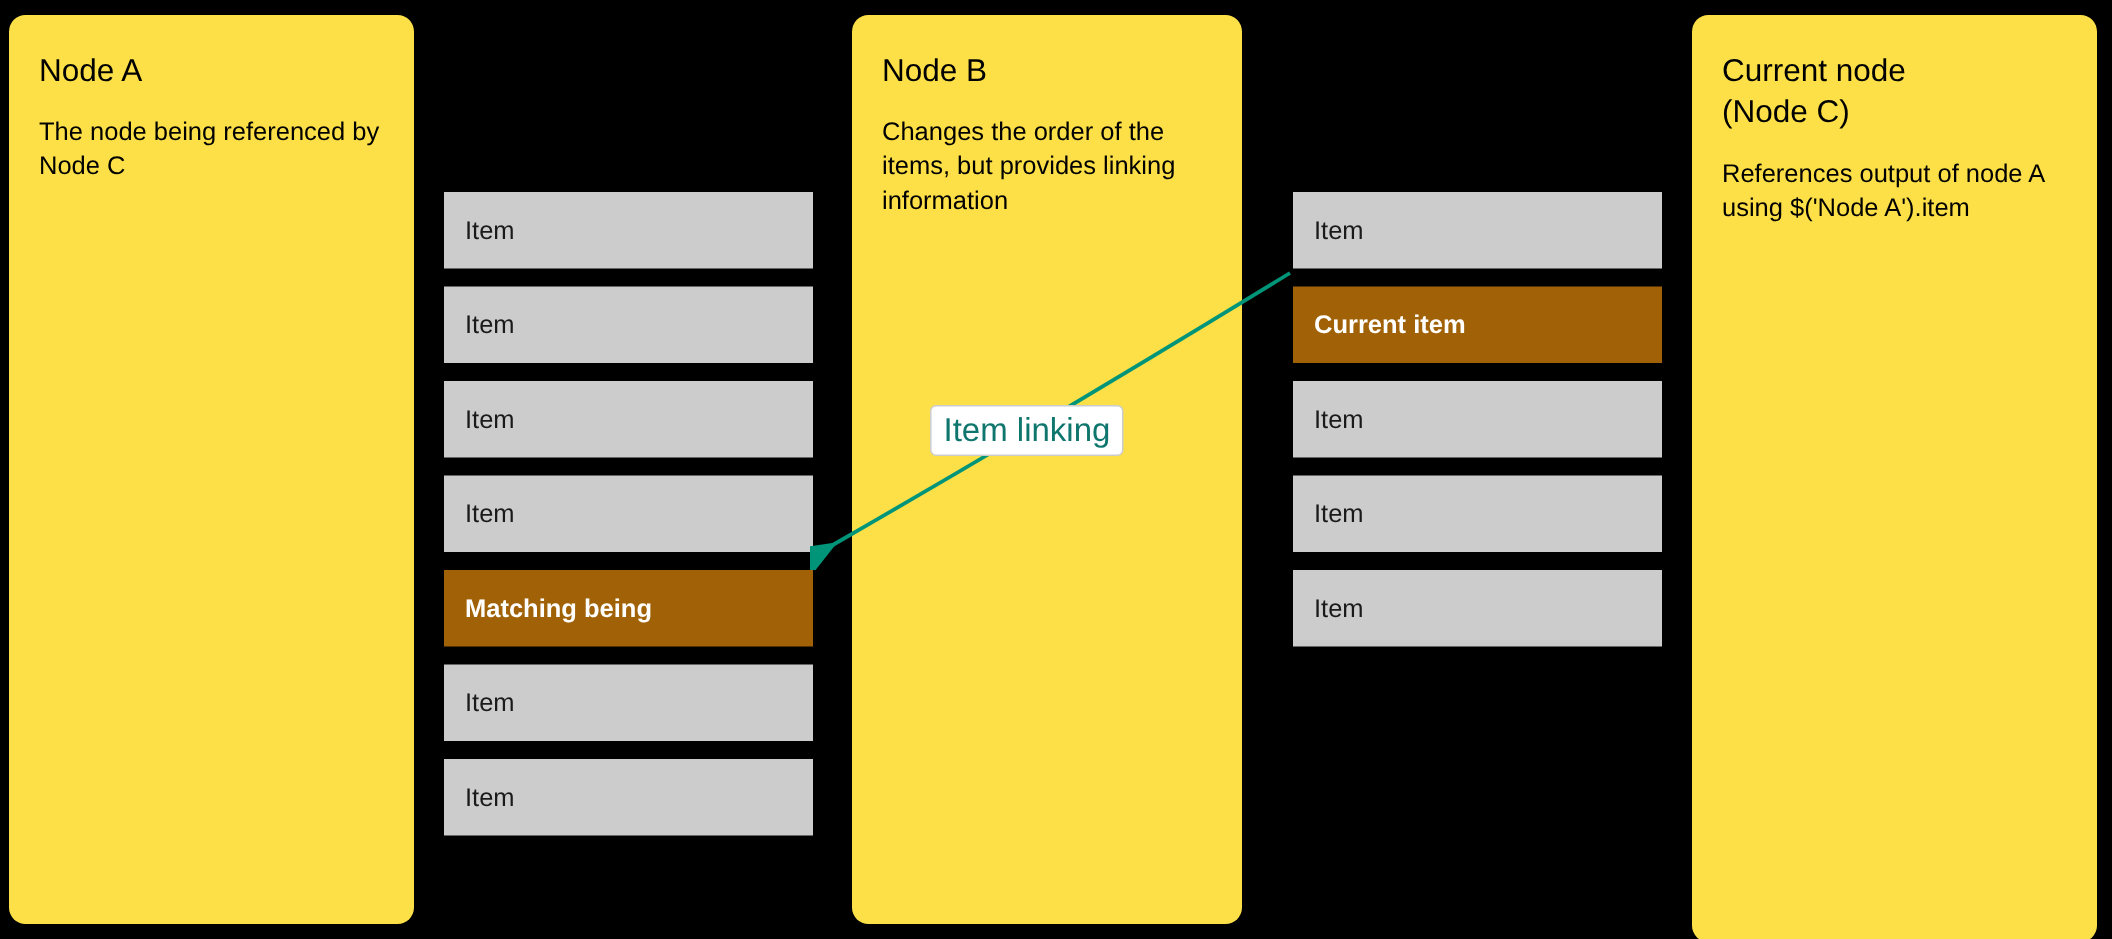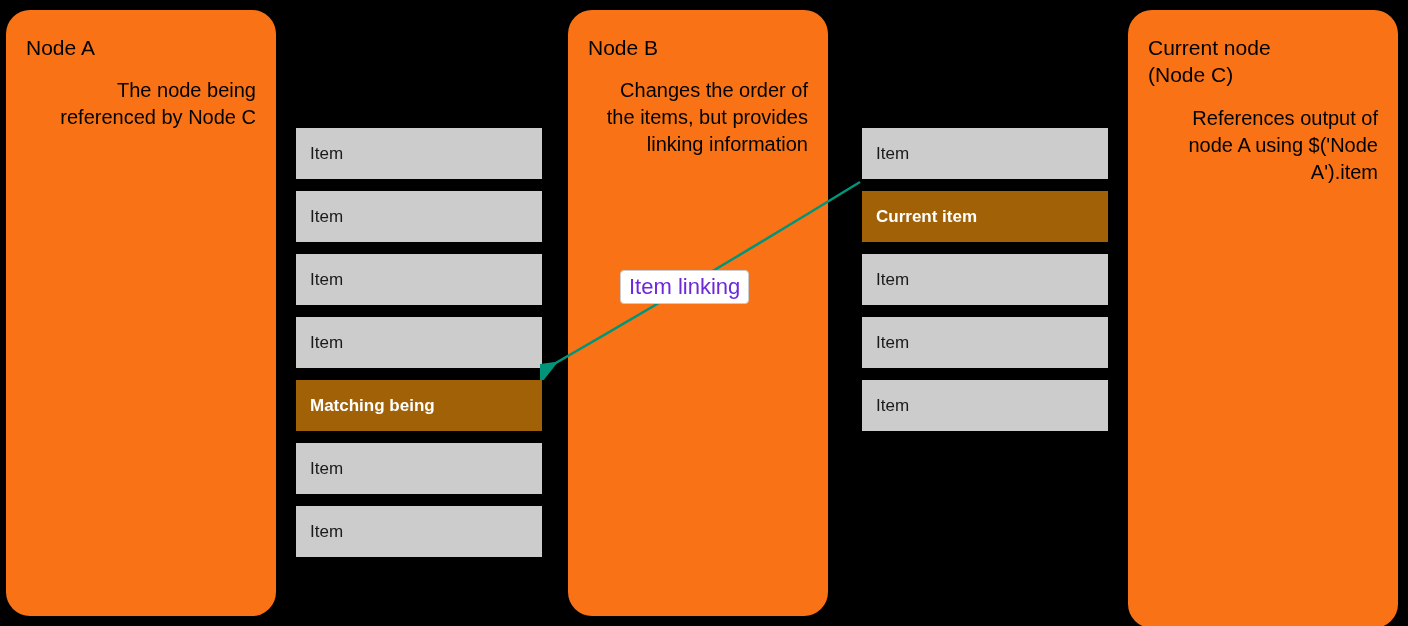--- a/index.html
+++ b/index.html
@@ -6,36 +6,35 @@
   body {
     width: 1408px;
     height: 626px;
     background: #000;
     font-family: -apple-system, BlinkMacSystemFont, 'Segoe UI', Arial, sans-serif;
     position: relative;
     overflow: hidden;
   }
   .node-panel {
     position: absolute;
-    background: #f97316;
-    border-radius: 24px;
+    background: #fde047;
+    border-radius: 11px;
     padding: 24px 20px 20px 20px;
   }
   .node-title {
     font-size: 21px;
     font-weight: 400;
     color: #000;
     margin-bottom: 16px;
     line-height: 1.3;
   }
   .node-desc {
-    font-size: 20px;
+    font-size: 17px;
     color: #000;
     line-height: 1.35;
-    text-align: right;
   }
   .item-stack {
     position: absolute;
     display: flex;
     flex-direction: column;
     gap: 12px;
     margin-top: 36px;
   }
   .item {
     width: 246px;
@@ -52,21 +51,21 @@
     color: #fff;
     font-weight: 600;
   }
   .link-label {
     position: absolute;
     background: #fff;
     border: 1px solid #ccc;
     border-radius: 4px;
     padding: 3px 8px;
     font-size: 22px;
-    color: #6d28d9;
+    color: #0f766e;
     font-weight: 400;
   }
   .link-svg {
     position: absolute;
     pointer-events: none;
   }
   
   #panel-a { left: 6px;   top: 10px;  width: 270px; height: 606px; }
   #panel-b { left: 568px; top: 10px;  width: 260px; height: 606px; }
   #panel-c { left: 1128px;top: 10px;  width: 270px; height: 618px; }

